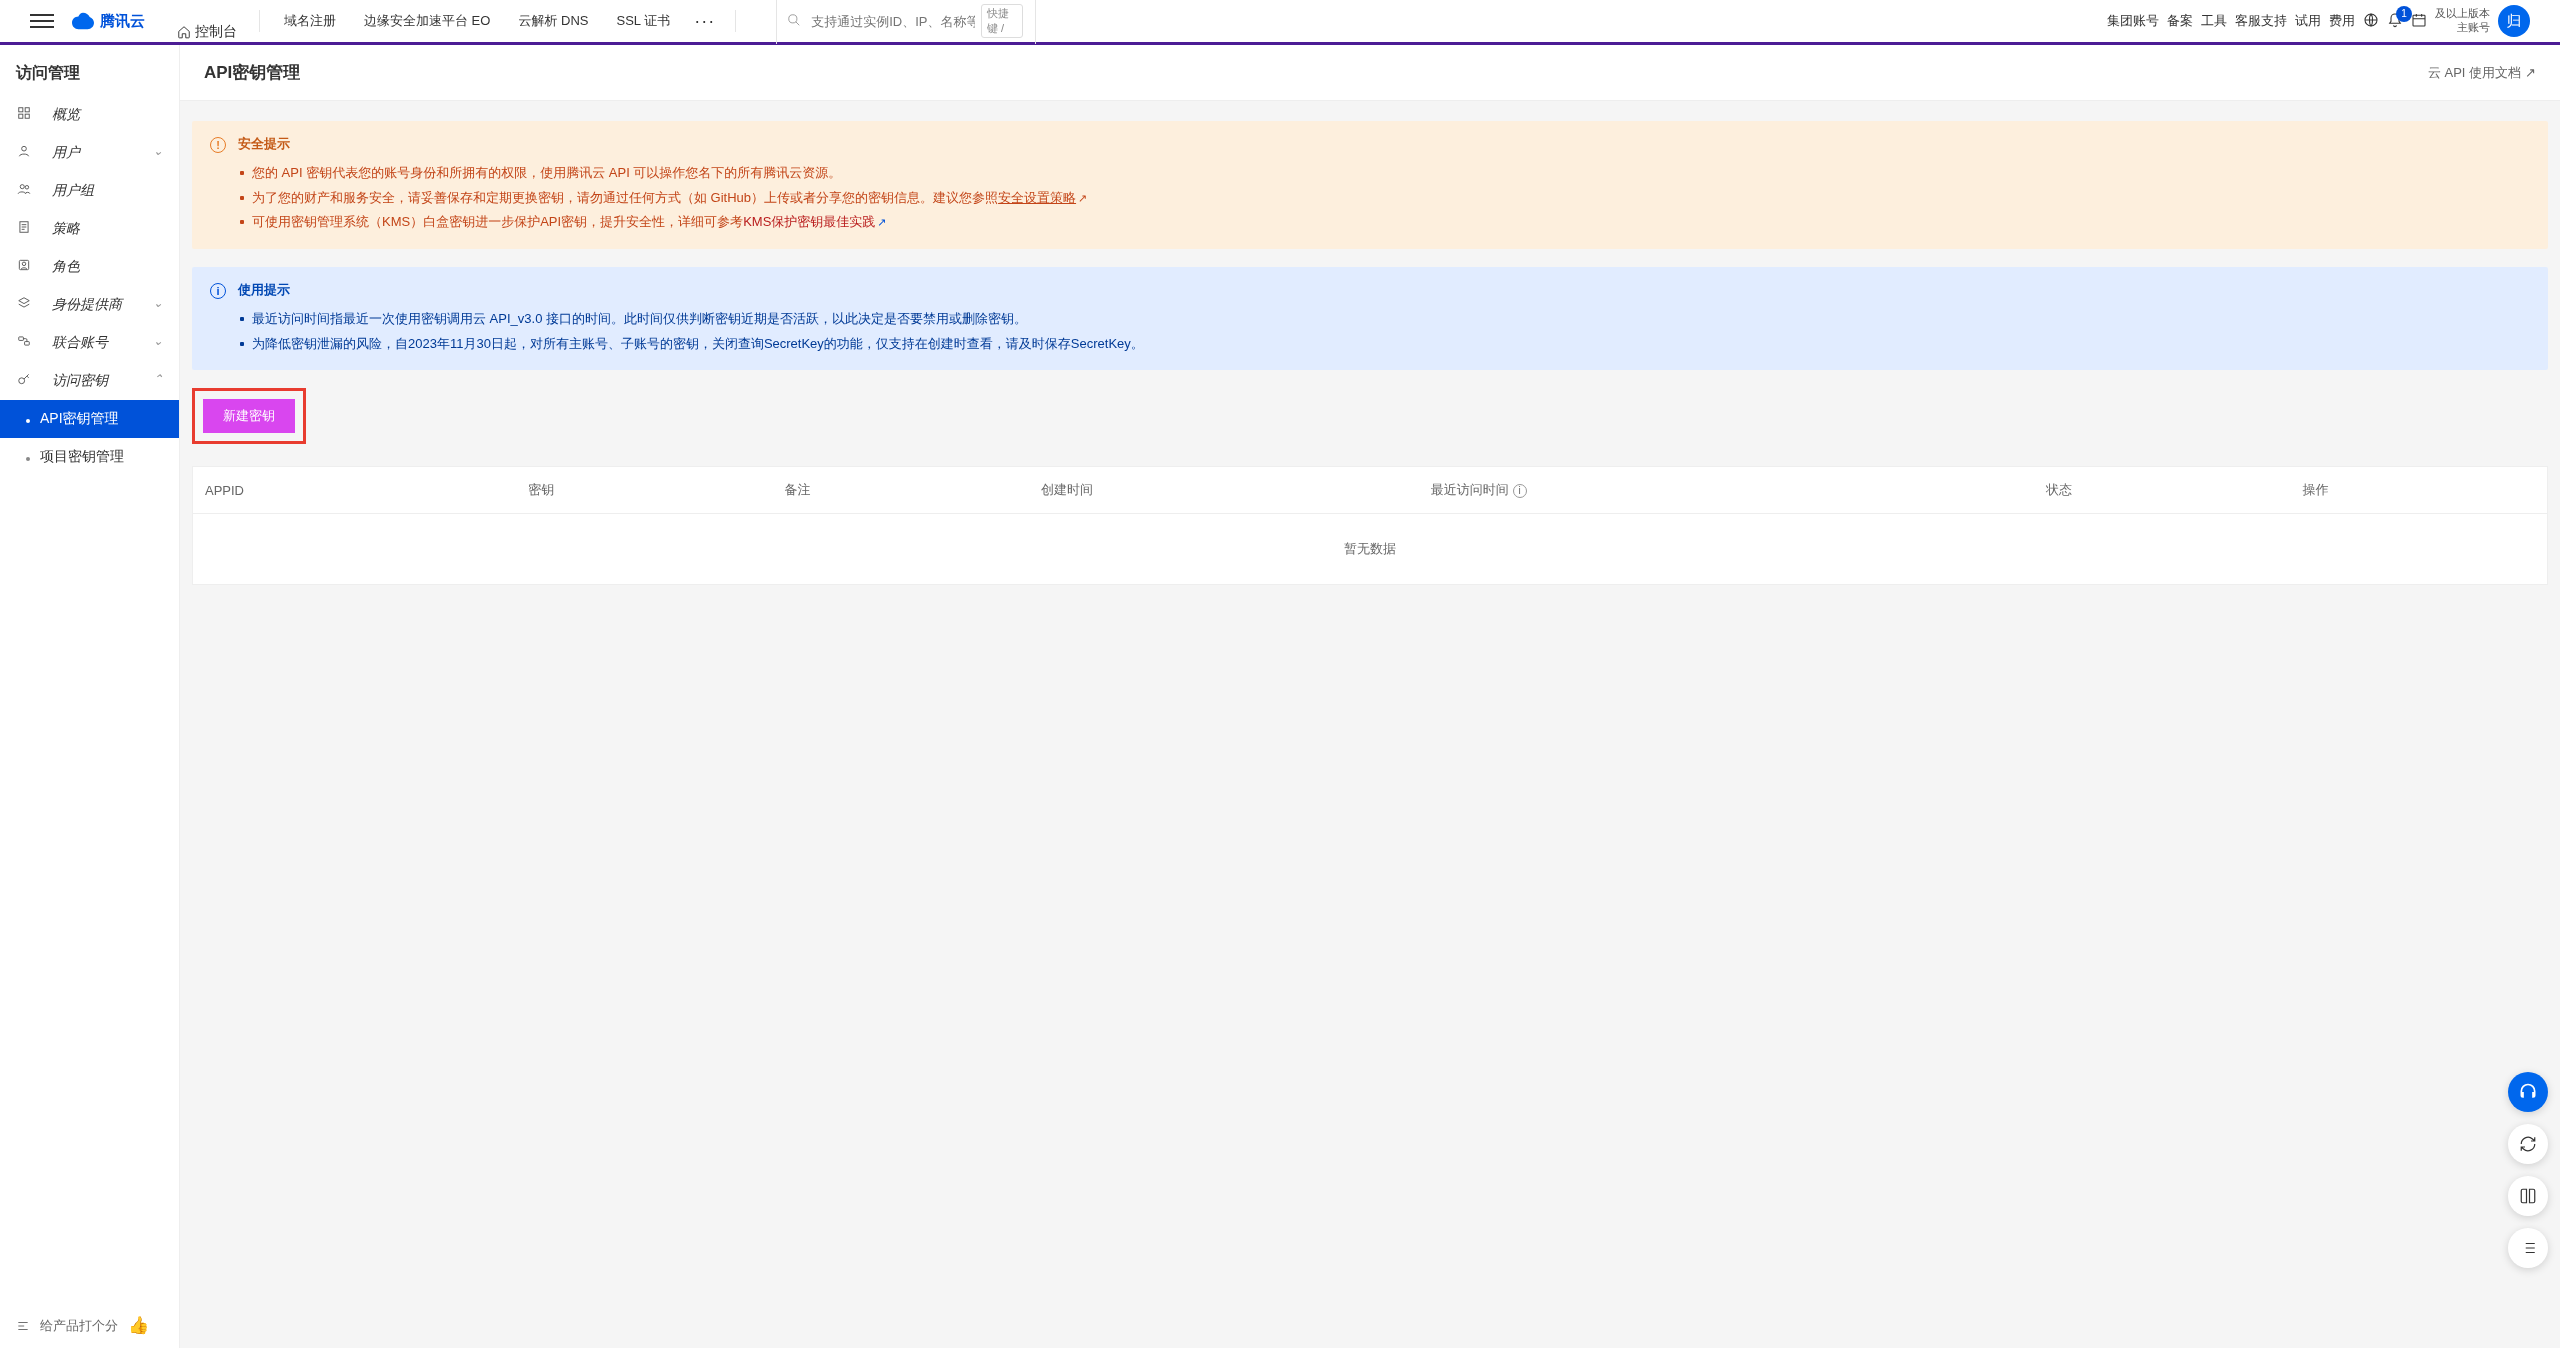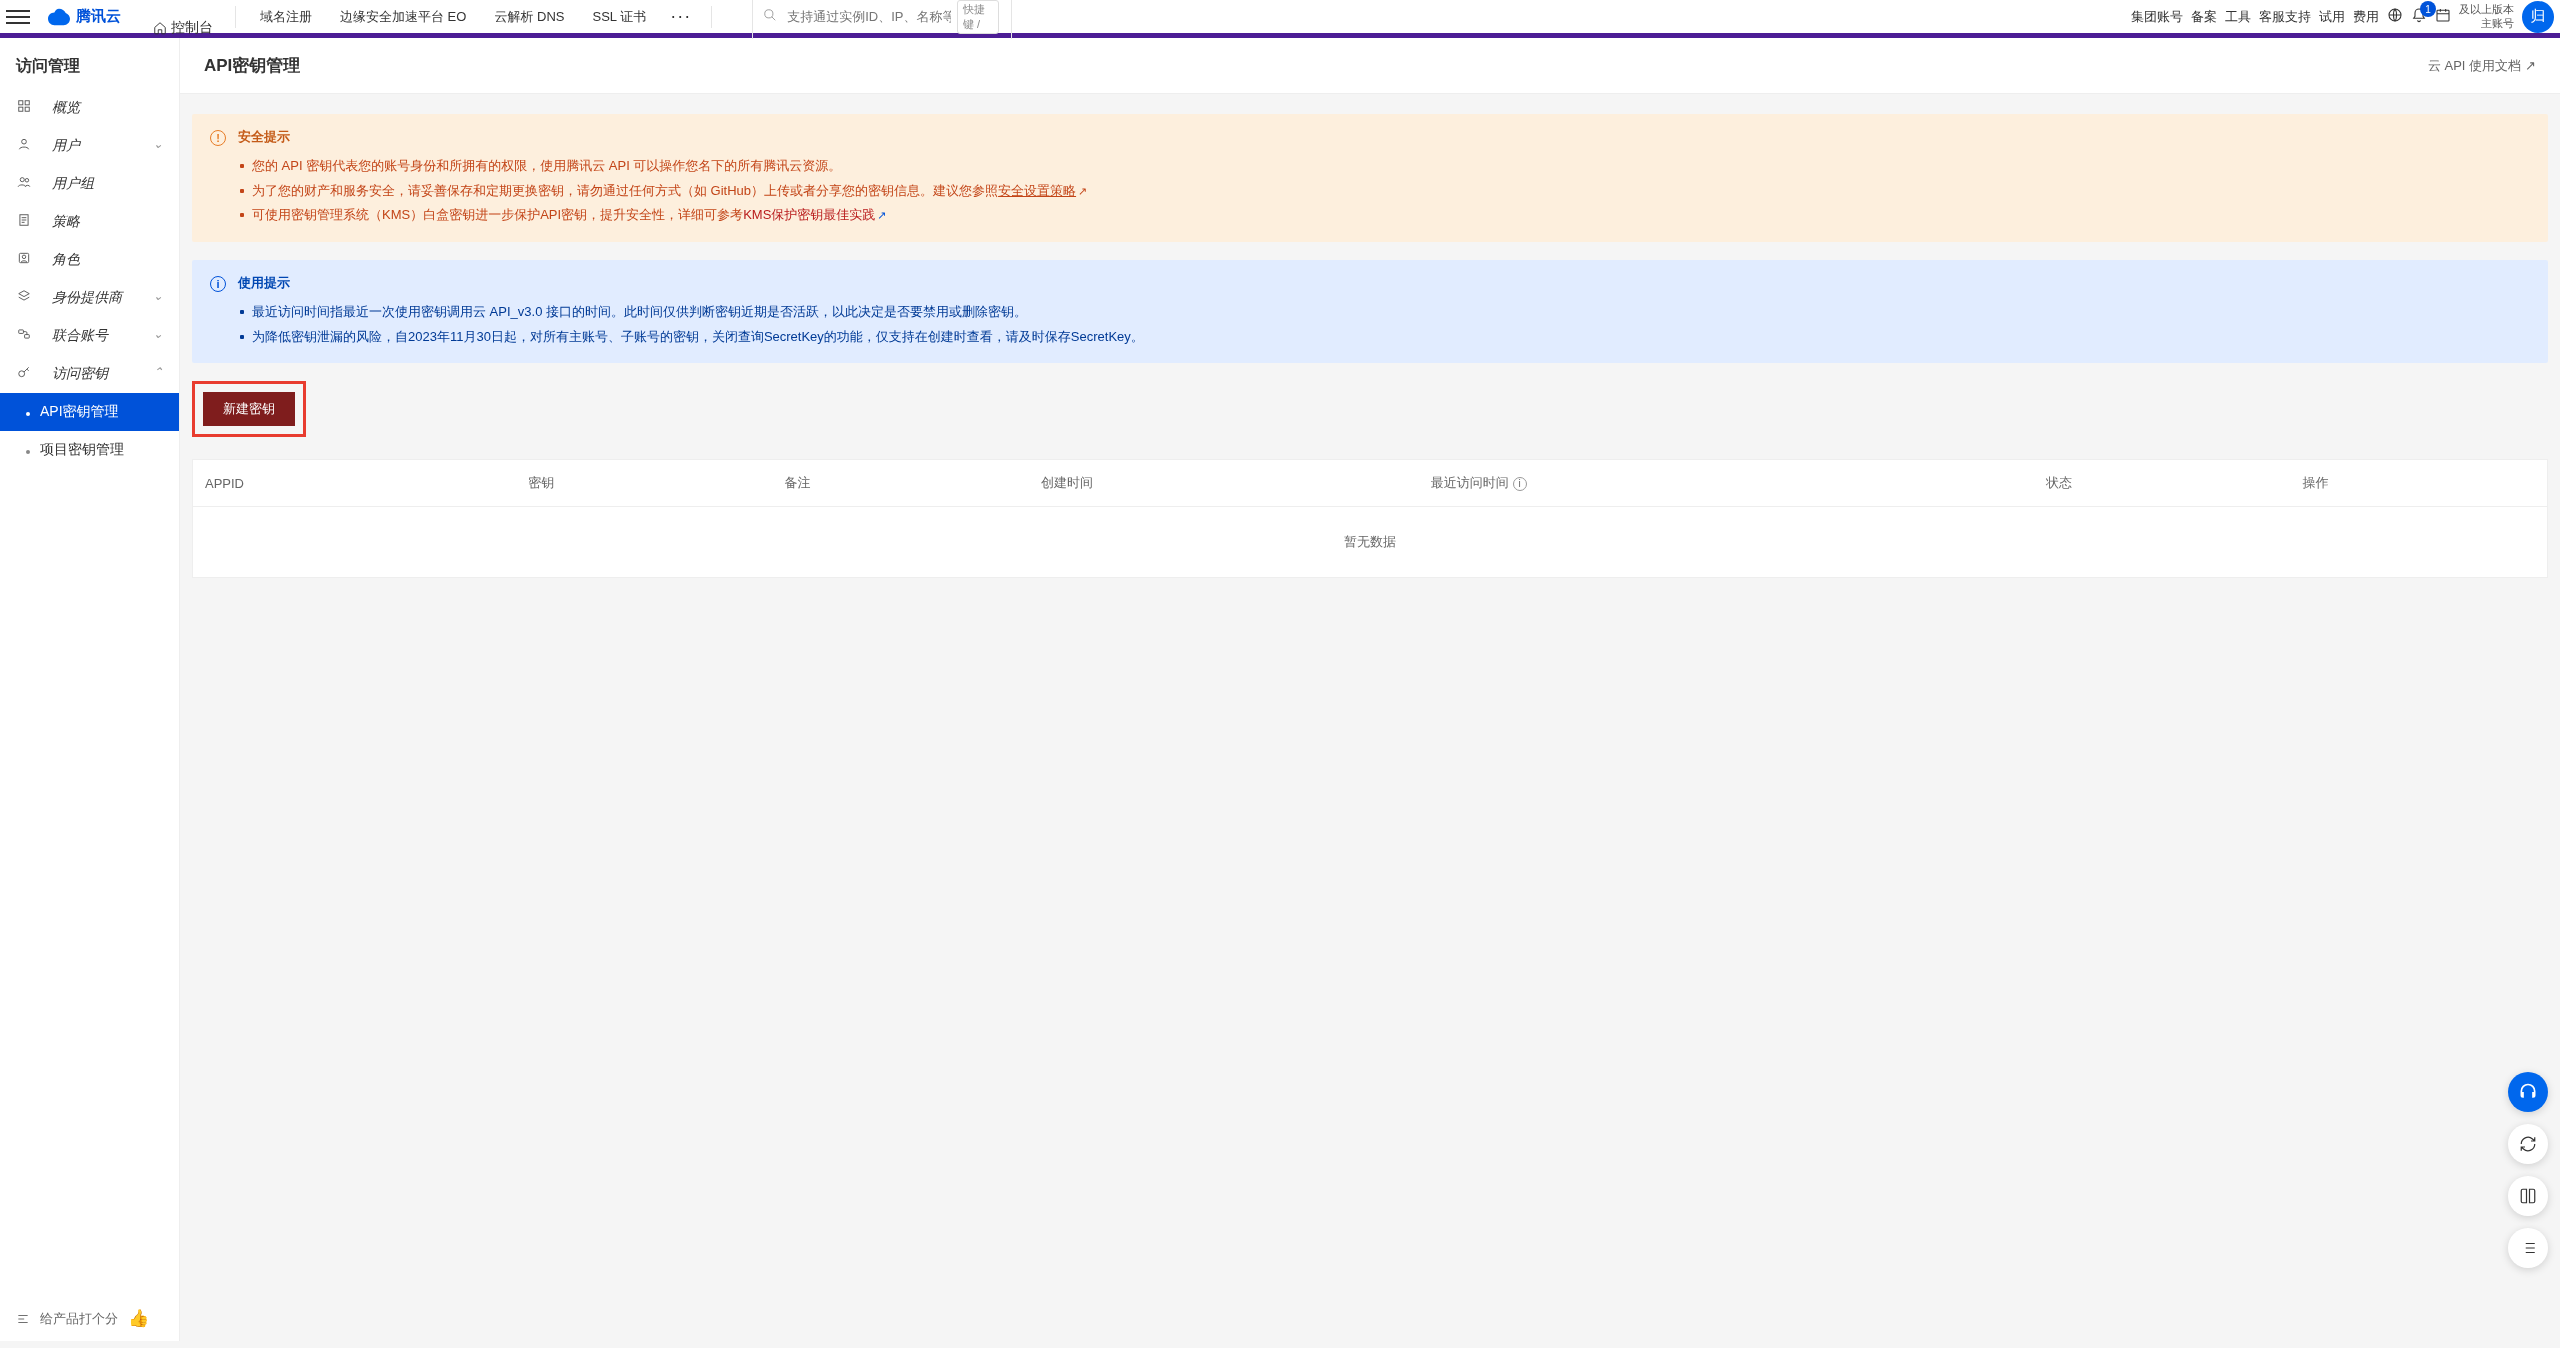--- a/index.html
+++ b/index.html
@@ -4,26 +4,26 @@
   <style>
     * { margin: 0; padding: 0; box-sizing: border-box; }
     body {
       font-family: -apple-system, BlinkMacSystemFont, "PingFang SC", "Microsoft YaHei", sans-serif;
       font-size: 14px;
       color: #333;
       background: #f5f5f5;
     }
     
     .topnav {
-      height: 38px;
+      height: 45px;
       background: #fff;
-      border-bottom: 5px solid #4c1d95;
+      border-bottom: 3px solid #4c1d95;
       display: flex;
       align-items: center;
-      padding: 0 6px;
+      padding: 0 30px;
       gap: 4px;
     }
     .hamburger { width:24px; display:flex; flex-direction:column; gap:4px; cursor:pointer; margin-right: 14px; }
     .hamburger span { height: 2px; background:#333; display:block; }
     .logo { display:flex; align-items:center; gap:6px; color:#0052d9; font-weight:600; font-size:15px; margin-right:16px; }
     .logo svg { fill:#0067ed }
     .console-btn { display:flex; align-items:center; gap:4px; color:#333; padding:0 12px; cursor:pointer;margin-top:22px; }
     .vdiv { width:1px; height:22px; background:#e5e5e5; margin:0 6px; }
     .topnav-products { display:flex; align-items:center; color:#333; }
     .topnav-products span { font-size:13px; padding:0 14px; cursor:pointer; }
@@ -119,21 +119,21 @@
     .alert-warn ul li a.text-link { color:#c34518; text-decoration:underline; }
     .alert-warn ul li a.blue-link { color:#b91c1c; }
     .alert-info ul li { color:#003a96; }
     .alert-info ul li a.blue-link { color:#0052d9; }
     .ext-icn { font-size:11px; margin-left:2px; }
 
     .create-btn-wrap {
       border:3px solid #e83c2f; display:inline-block; padding:8px; margin-bottom:22px;
     }
     .create-btn {
-      background:#7f1d1d; color:#fff; border:none; font-size:13px;
+      background:#d946ef; color:#fff; border:none; font-size:13px;
       padding:8px 20px; cursor:pointer;
     }
 
     .tbl-wrap { background:#fff; border:1px solid #eee; }
     .tbl { width:100%; border-collapse:collapse; }
     .tbl th { text-align:left; font-weight:normal; color:#666; font-size:13px;
       padding:14px 12px; border-bottom:1px solid #eee; }
     .tbl td.empty { text-align:center; color:#666; padding:26px; font-size:13px; }
     .info-q { display:inline-flex; width:14px; height:14px; border:1px solid #999; border-radius:50%;
       align-items:center; justify-content:center; font-size:10px; color:#666; margin-left:4px; }

